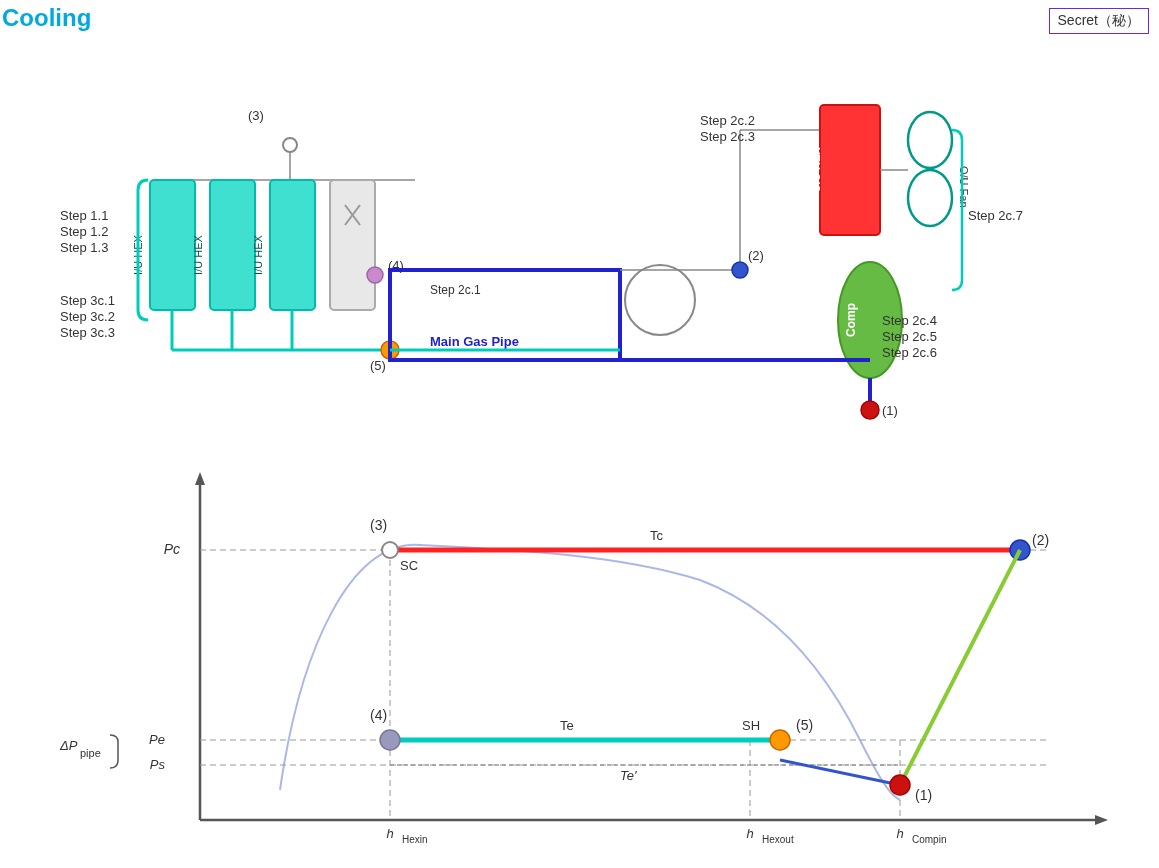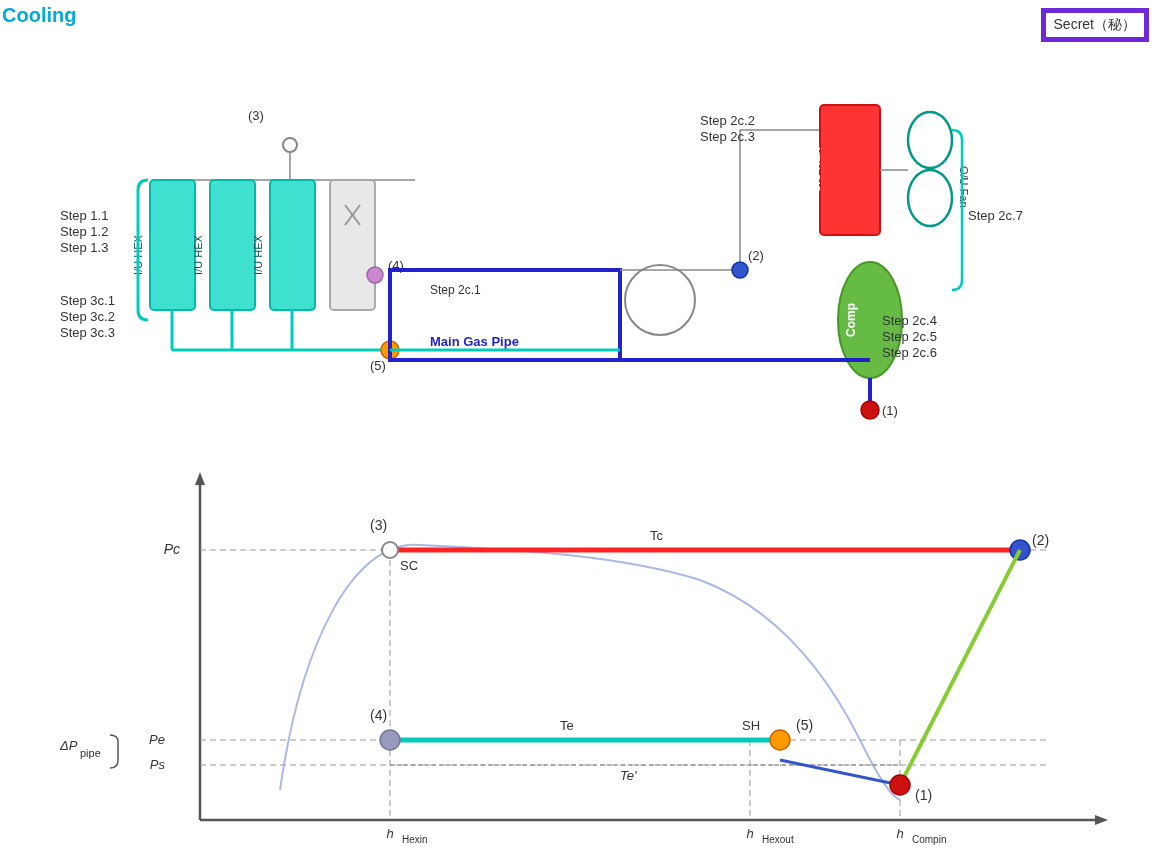--- a/index.html
+++ b/index.html
@@ -9,31 +9,31 @@
       background: white;
       font-family: Arial, sans-serif;
       overflow: hidden;
       position: relative;
     }
 
     #page-title {
       position: absolute;
       top: 4px;
       left: 2px;
-      font-size: 20px;
+      font-size: 24px;
       font-weight: bold;
       color: #00AADD;
       text-align: right;
     }
 
     #secret-badge {
       position: absolute;
       top: 8px;
       right: 10px;
-      border: 5px solid #6d28d9;
+      border: 1px solid #6d28d9;
       padding: 3px 8px;
       font-size: 14px;
       color: #333;
     }
 
     svg {
       overflow: visible;
     }
   </style>
 </head>

